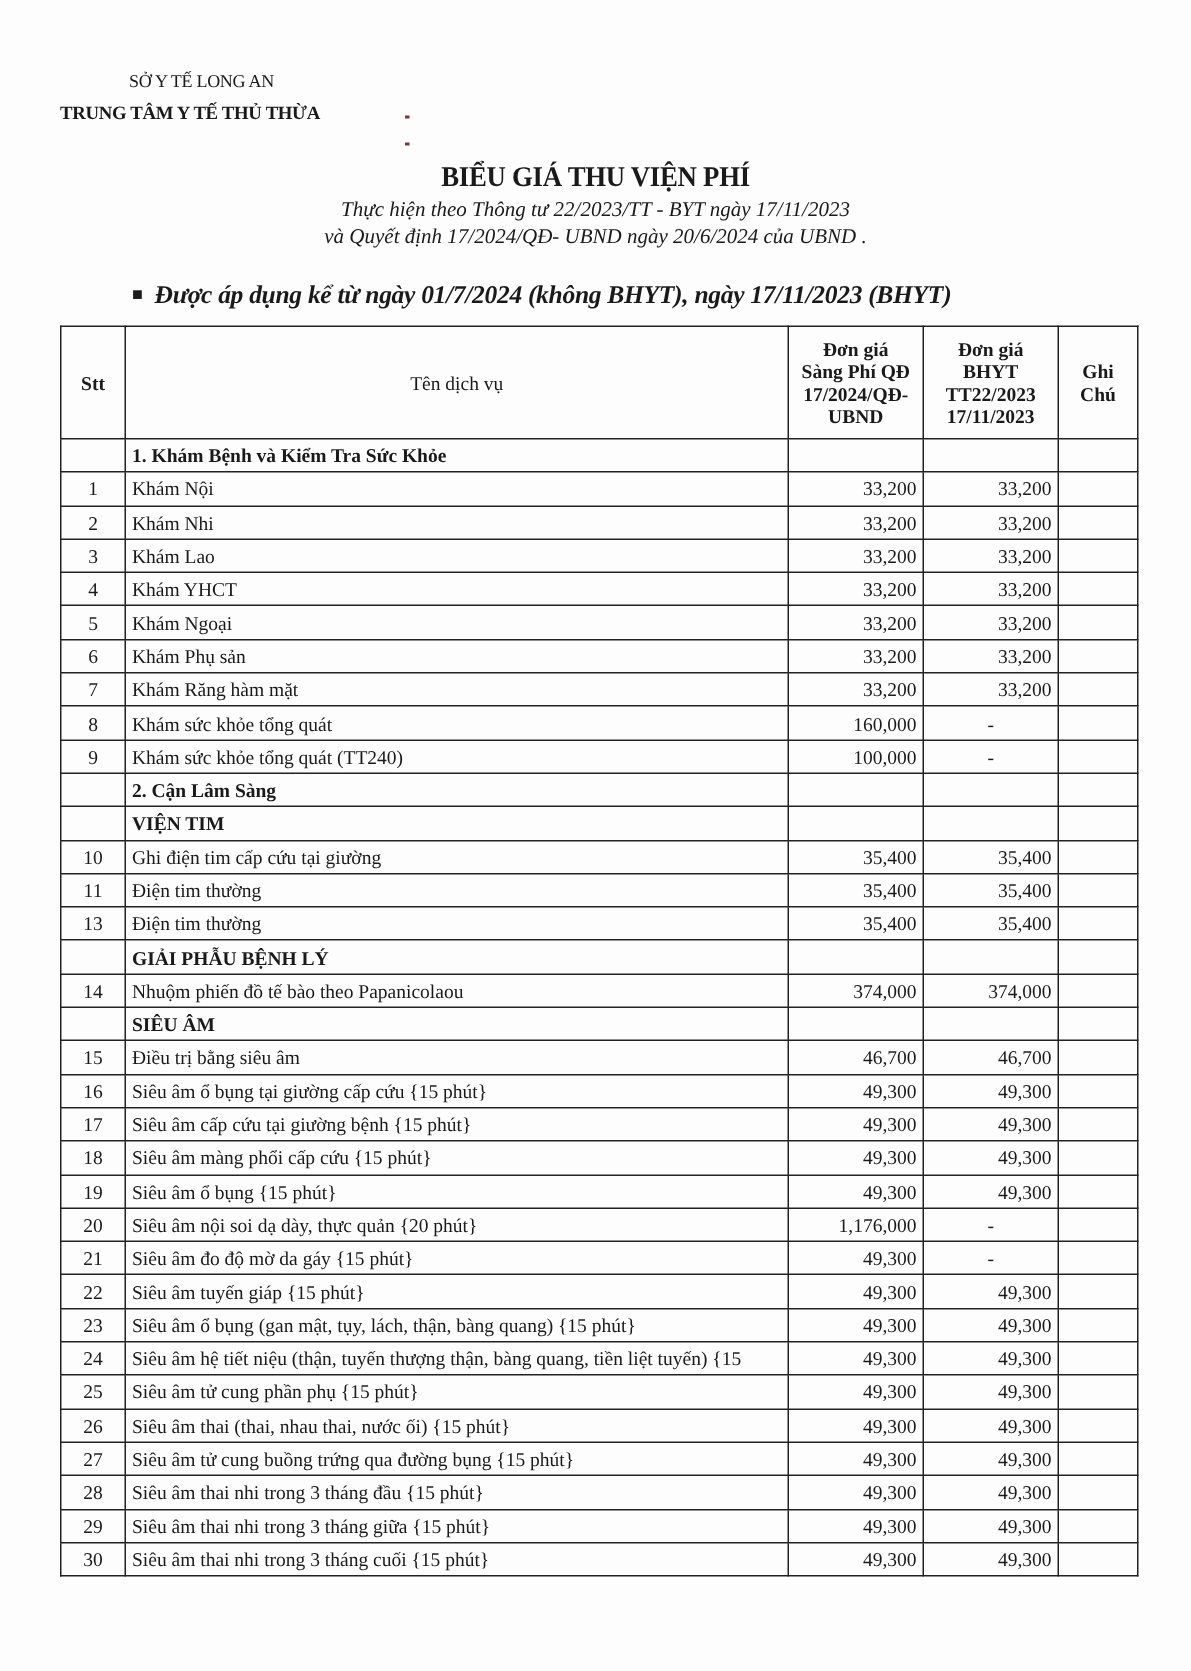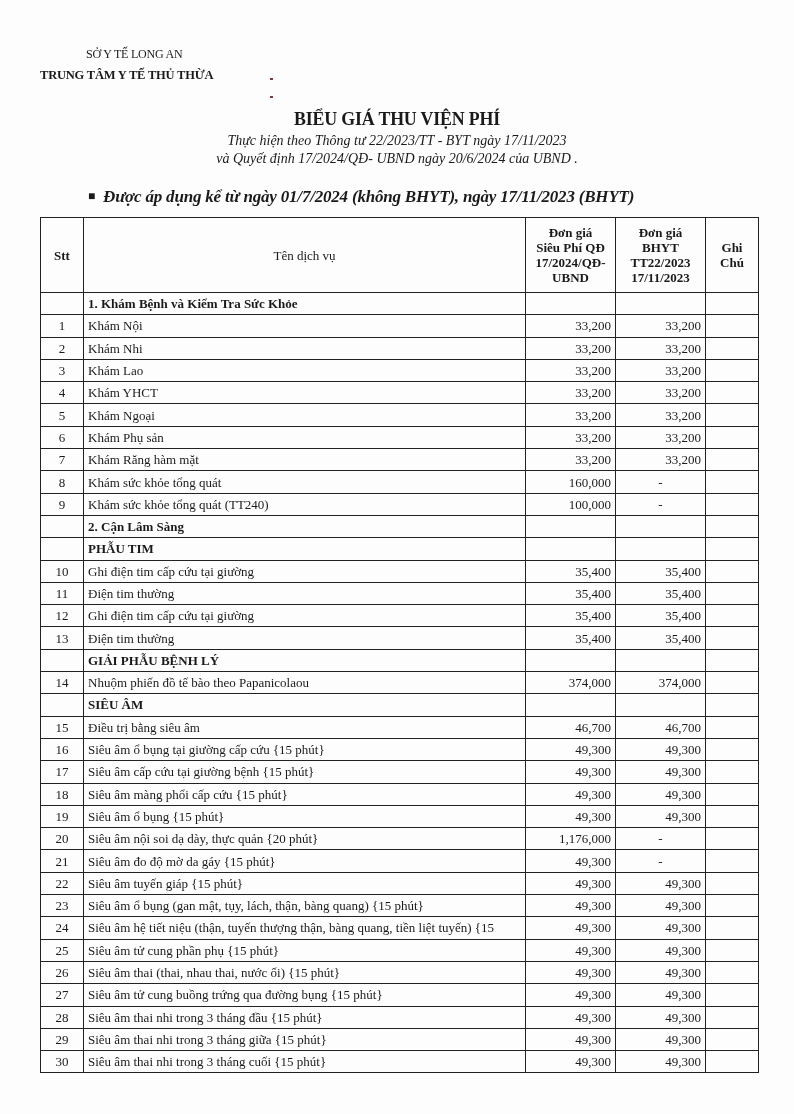--- a/index.html
+++ b/index.html
@@ -56,21 +56,21 @@
       <col class="c-p1">
       <col class="c-p2">
       <col class="c-note">
   </colgroup>
   <thead>
     <tr>
       <th>Stt</th>
       <th class="svc">Tên dịch vụ</th>
       <th>
         <div>Đơn giá</div>
-        <div>Siêu Phí QĐ</div>
+        <div>Sàng Phí QĐ</div>
         <div>17/2024/QĐ-</div>
         <div>UBND</div>
       </th>
       <th>
         <div>Đơn giá</div>
         <div>BHYT</div>
         <div>TT22/2023</div>
         <div>17/11/2023</div>
       </th>
       <th>
@@ -152,47 +152,40 @@
       </tr>
       <tr class="section">
         <td class="stt"></td>
         <td class="name">2. Cận Lâm Sàng</td>
         <td class="num"></td>
         <td class="num2"></td>
         <td class="note"></td>
       </tr>
       <tr class="heading">
         <td class="stt"></td>
-        <td class="name">PHẪU TIM</td>
+        <td class="name">VIỆN TIM</td>
         <td class="num"></td>
         <td class="num2"></td>
         <td class="note"></td>
       </tr>
       <tr class="item">
         <td class="stt">10</td>
         <td class="name">Ghi điện tim cấp cứu tại giường</td>
         <td class="num">35,400</td>
         <td class="num2">35,400</td>
         <td class="note"></td>
       </tr>
       <tr class="item">
         <td class="stt">11</td>
         <td class="name">Điện tim thường</td>
         <td class="num">35,400</td>
         <td class="num2">35,400</td>
         <td class="note"></td>
       </tr>
       <tr class="item">
-        <td class="stt">12</td>
-        <td class="name">Ghi điện tim cấp cứu tại giường</td>
-        <td class="num">35,400</td>
-        <td class="num2">35,400</td>
-        <td class="note"></td>
-      </tr>
-      <tr class="item">
         <td class="stt">13</td>
         <td class="name">Điện tim thường</td>
         <td class="num">35,400</td>
         <td class="num2">35,400</td>
         <td class="note"></td>
       </tr>
       <tr class="heading">
         <td class="stt"></td>
         <td class="name">GIẢI PHẪU BỆNH LÝ</td>
         <td class="num"></td>

